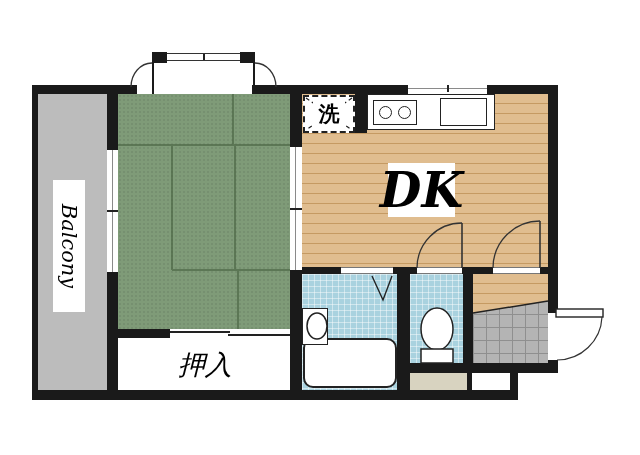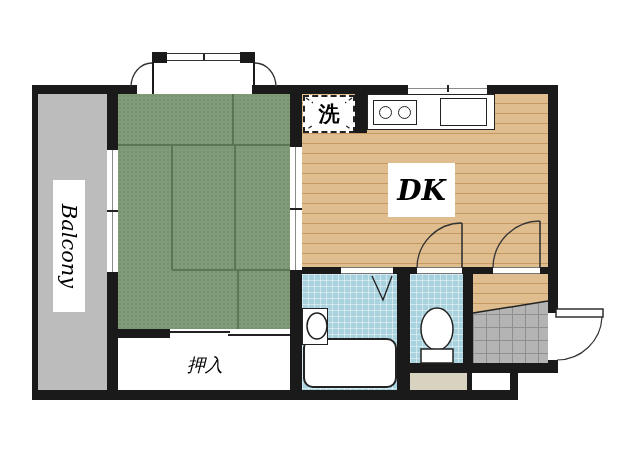--- a/index.html
+++ b/index.html
@@ -157,22 +157,22 @@
     <g>
       <ellipse cx="437" cy="329" rx="16" ry="21" fill="#fff" stroke="#222" stroke-width="1.5"></ellipse>
       <rect x="421" y="349" width="32" height="14" fill="#fff" stroke="#222" stroke-width="1.5"></rect>
     </g>
   </svg>
 
   <div class="lbl" style="left:53px;top:180px;width:32px;height:132px;">
     <span style="white-space:nowrap;transform:rotate(90deg);font-size:21px;">Balcony</span>
   </div>
   <div class="lbl" style="left:388px;top:163px;width:67px;height:54px;">
-    <span style="font-size:28px;font-weight:bold;">DK</span>
+    <span style="font-size:48px;font-weight:bold;">DK</span>
   </div>
   <div class="lbl" style="left:160px;top:348px;width:90px;height:34px;background:transparent;">
-    <span style="font-size:18px;">押入</span>
+    <span style="font-size:27px;">押入</span>
   </div>
   <div class="lbl" style="left:313px;top:102px;width:32px;height:24px;font-style:normal;">
     <span style="font-size:21px;font-weight:bold;">洗</span>
   </div>
 
 </div>
 
 </body></html>

